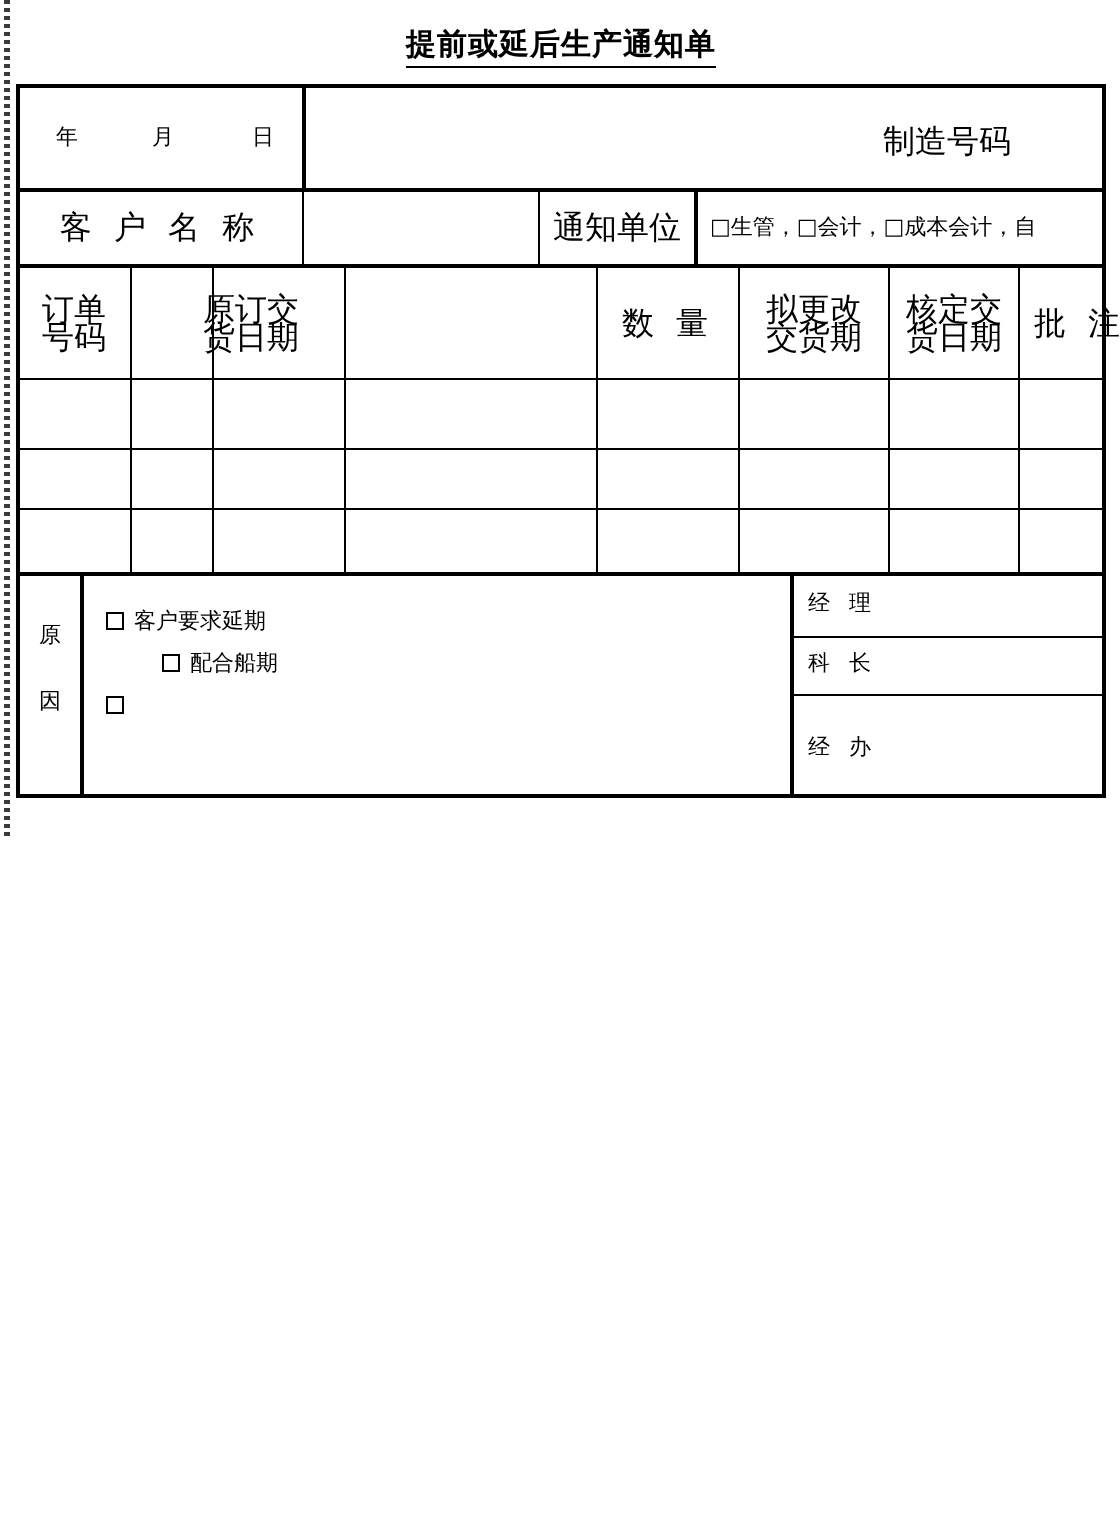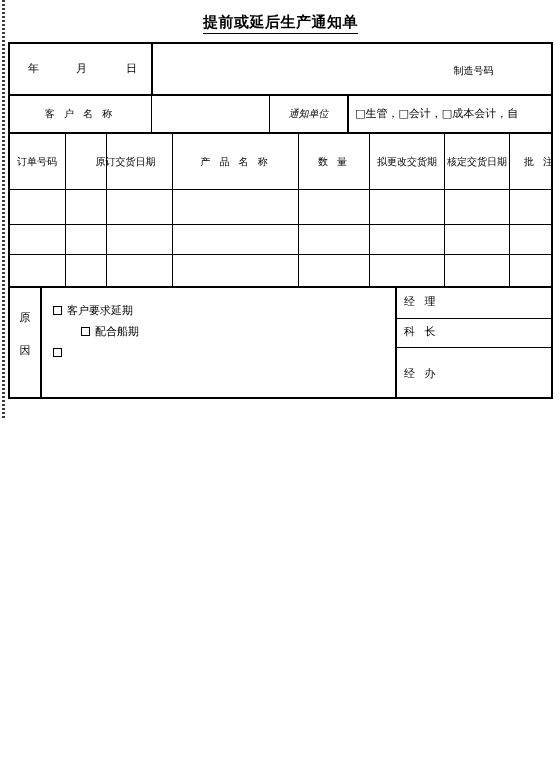--- a/index.html
+++ b/index.html
@@ -77,26 +77,26 @@
     font-size: 11px;
     line-height: 13px;
     color: #000;
     white-space: nowrap;
   }
   .cell-center {
     position: absolute;
     display: flex;
     align-items: center;
     justify-content: center;
-    text-align: center;
-    font-size: 10px;
+    text-align: right;
+    font-size: 16px;
     line-height: 14px;
     color: #000;
   }
-  .cell-center.two-line { flex-direction: row; }
+  .cell-center.two-line { flex-direction: column; }
   .sp2 { letter-spacing: 3px; }
 
   
   .cb {
     display: inline-block;
     width: 9px;
     height: 9px;
     border: 1px solid #000;
     box-sizing: border-box;
     vertical-align: -1px;
@@ -180,32 +180,31 @@
   <div class="hline" style="left:388px;top:347px; width:155px;"></div>
 
   <div class="cell-text" style="left:20px; top:62px;">年</div>
   <div class="cell-text" style="left:68px; top:62px;">月</div>
   <div class="cell-text" style="left:118px;top:62px;">日</div>
 
   <div class="cell-center" style="left:388px; top:60px; width:155px; height:22px;">制造号码</div>
 
   <div class="cell-center sp2" style="left:1px; top:96px; width:142px; height:36px;">客  户  名  称</div>
   <div class="cell-center" style="left:144px; top:96px; width:117px; height:36px;"></div>
-  <div class="cell-center" style="left:262px; top:96px; width:77px; height:36px;font-style:italic;">通知单位</div>
+  <div class="cell-center" style="left:262px; top:96px; width:77px; height:36px;">通知单位</div>
   <div class="notify-opts" style="left:347px; top:107px; width:196px;">□生管，□会计，□成本会计，自</div>
 
   <div class="cell-center two-line" style="left:1px;  top:134px; width:56px; height:55px;">
     <span>订单</span>
     <span>号码</span>
   </div>
   <div class="cell-center two-line" style="left:85px; top:134px; width:65px; height:55px;">
     <span>原订交</span>
     <span>货日期</span>
   </div>
-  <div class="cell-center sp2" style="left:165px;top:134px; width:125px; height:55px;">产 品 名 称</div>
   <div class="cell-center sp2" style="left:291px;top:134px; width:70px; height:55px;">数    量</div>
   <div class="cell-center two-line" style="left:362px;top:134px; width:74px; height:55px;">
     <span>拟更改</span>
     <span>交货期</span>
   </div>
   <div class="cell-center two-line" style="left:437px;top:134px; width:64px; height:55px;">
     <span>核定交</span>
     <span>货日期</span>
   </div>
   <div class="cell-center sp2" style="left:502px;top:134px; width:60px; height:55px;">批  注</div>

